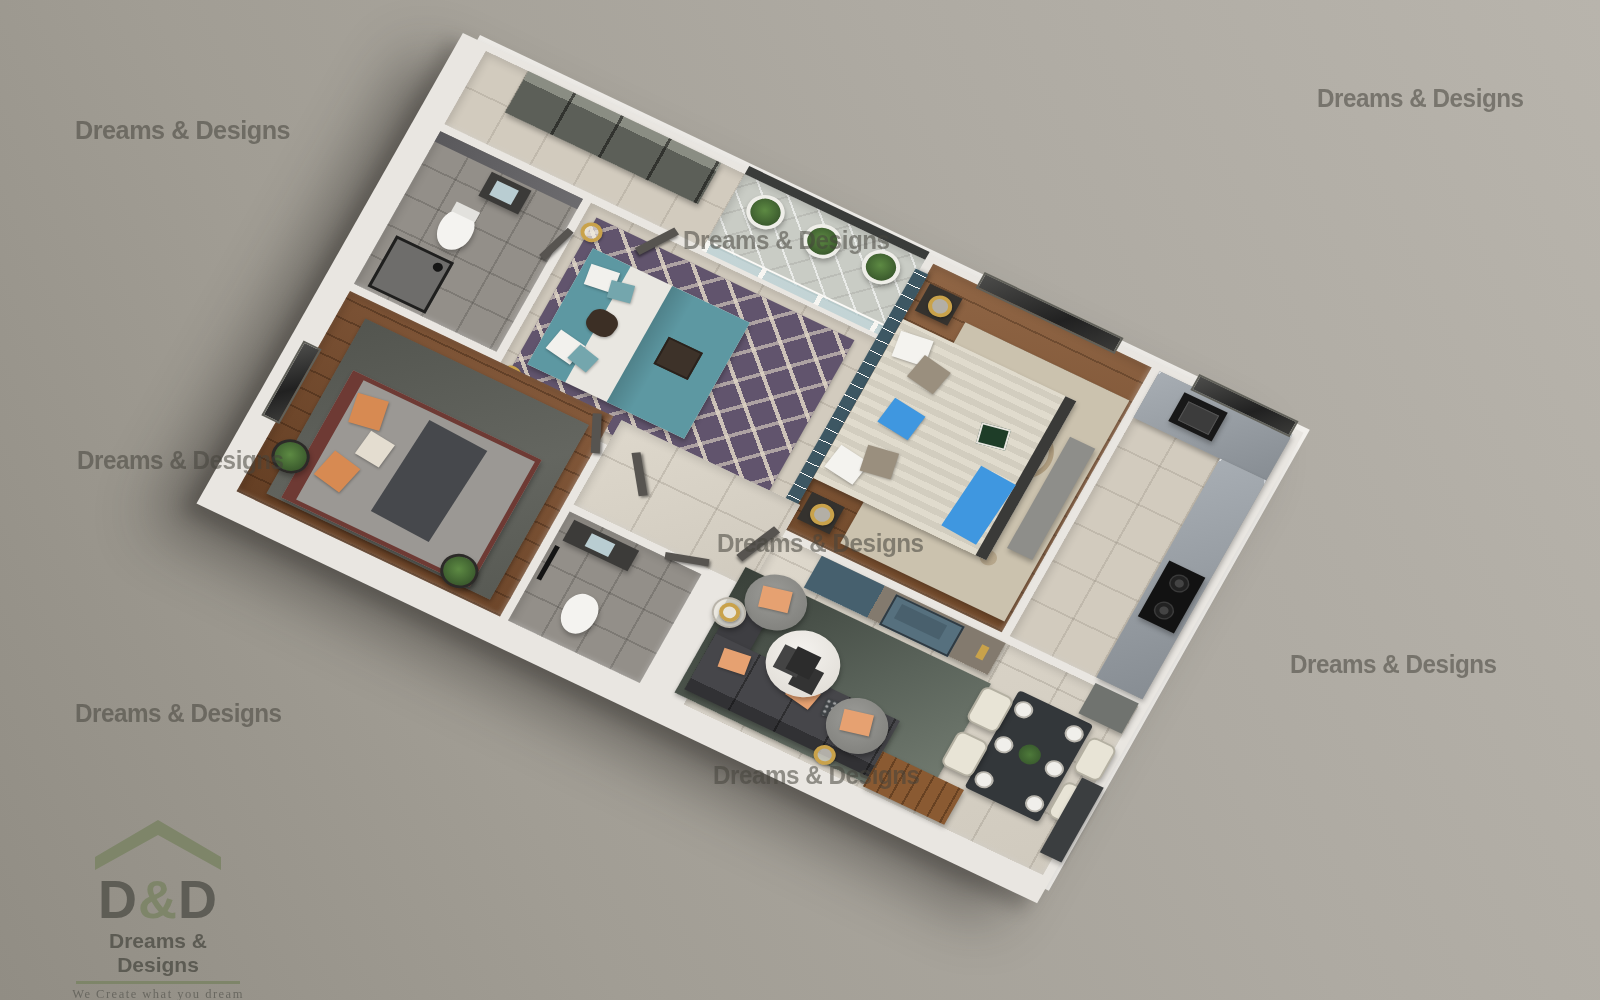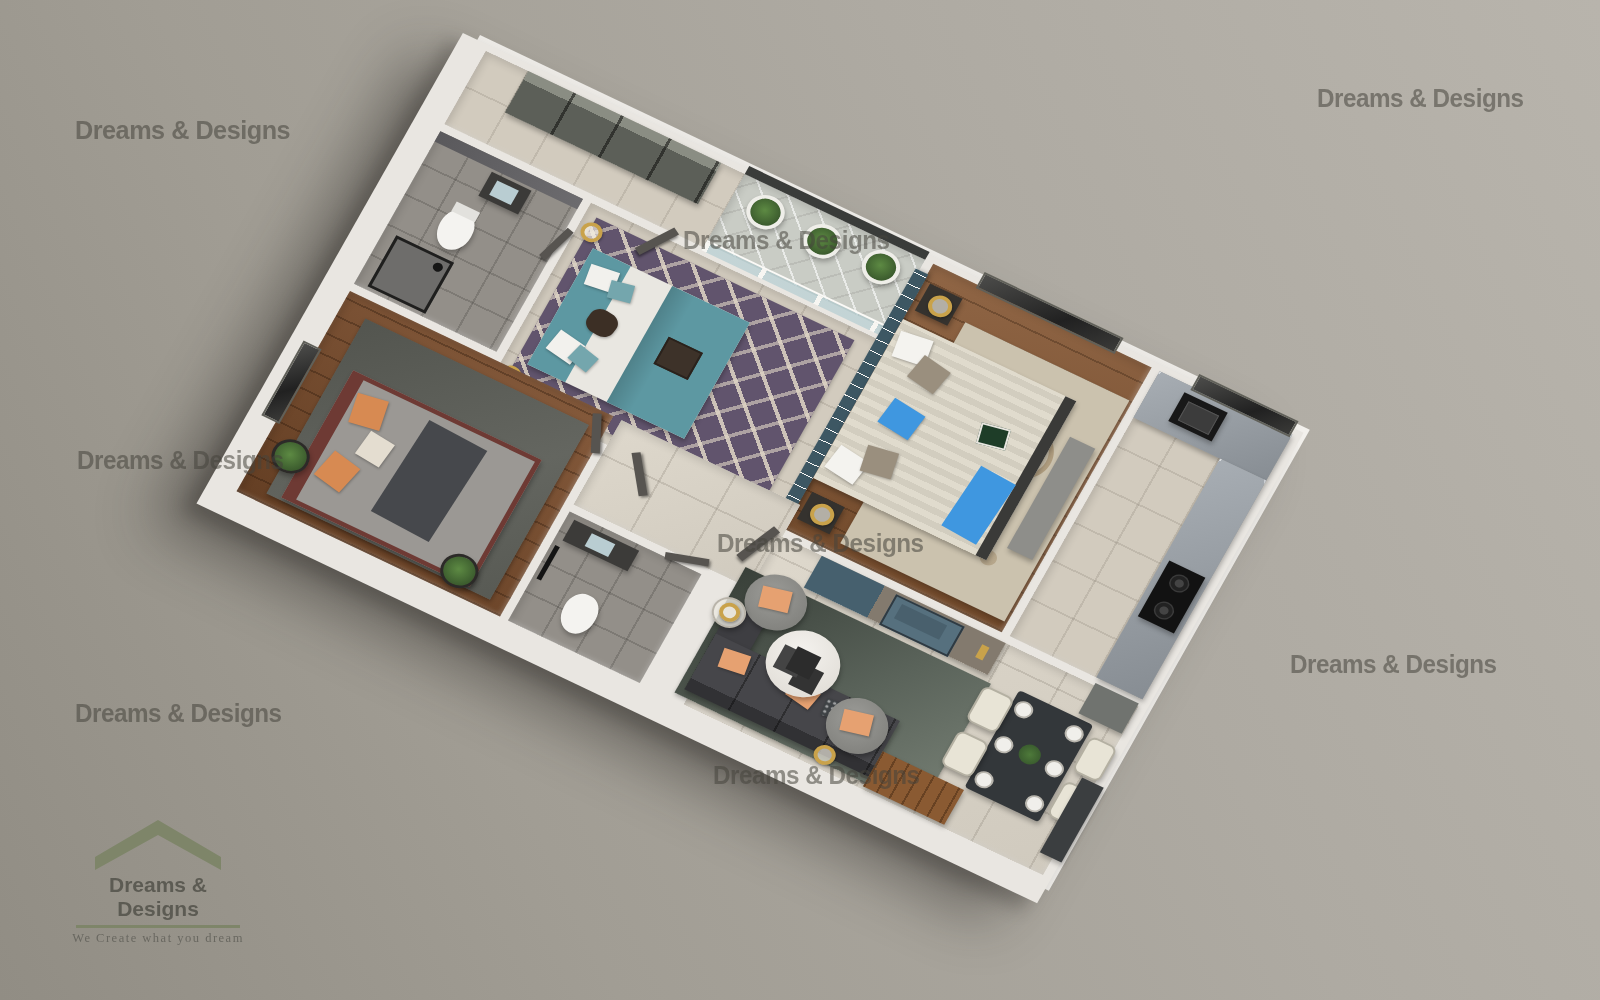--- a/index.html
+++ b/index.html
@@ -319,19 +319,20 @@
   <div class="wm wm2">Dreams &amp; Designs</div>
   <div class="wm wm3">Dreams &amp; Designs</div>
   <div class="wm wm4">Dreams &amp; Designs</div>
   <div class="wm wm5">Dreams &amp; Designs</div>
   <div class="wm wm6">Dreams &amp; Designs</div>
   <div class="wm wm7">Dreams &amp; Designs</div>
   <div class="wm wm8">Dreams &amp; Designs</div>
 
   <div class="logo">
     <div class="logo-roof"></div>
+    <div class="logo-abbr"><span>D</span><span class="amp">&amp;</span><span>D</span></div>
     <div class="logo-name">Dreams &amp; Designs</div>
     <div class="logo-rule"></div>
     <div class="logo-tagline">We Create what you dream</div>
 
   </div>
 
 </div>
 
 </body></html>

